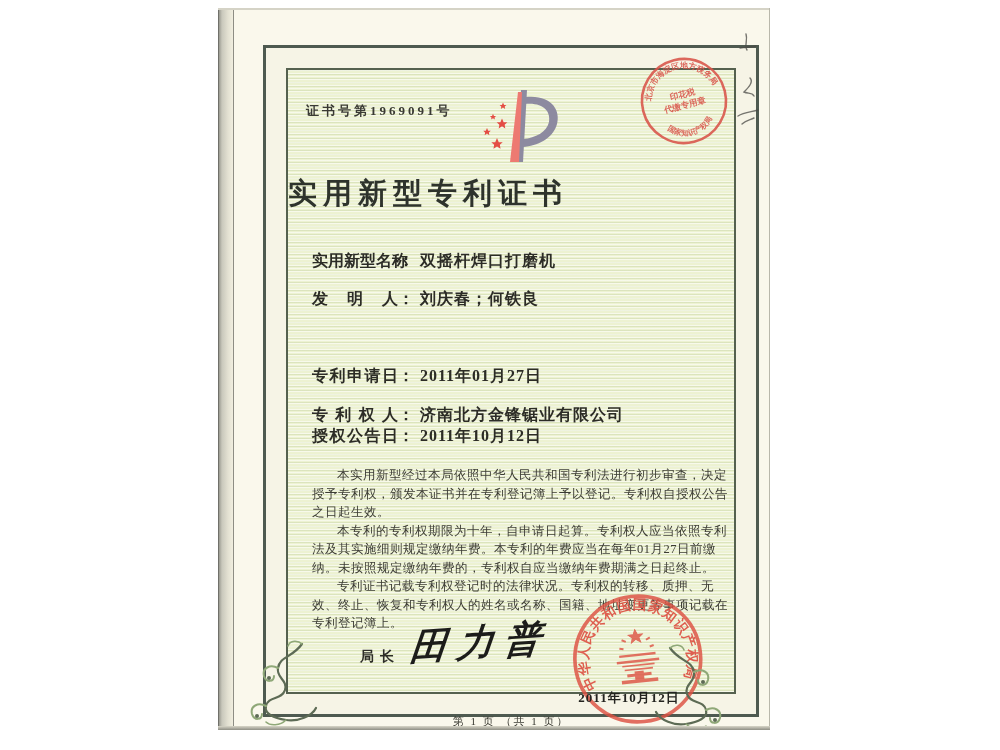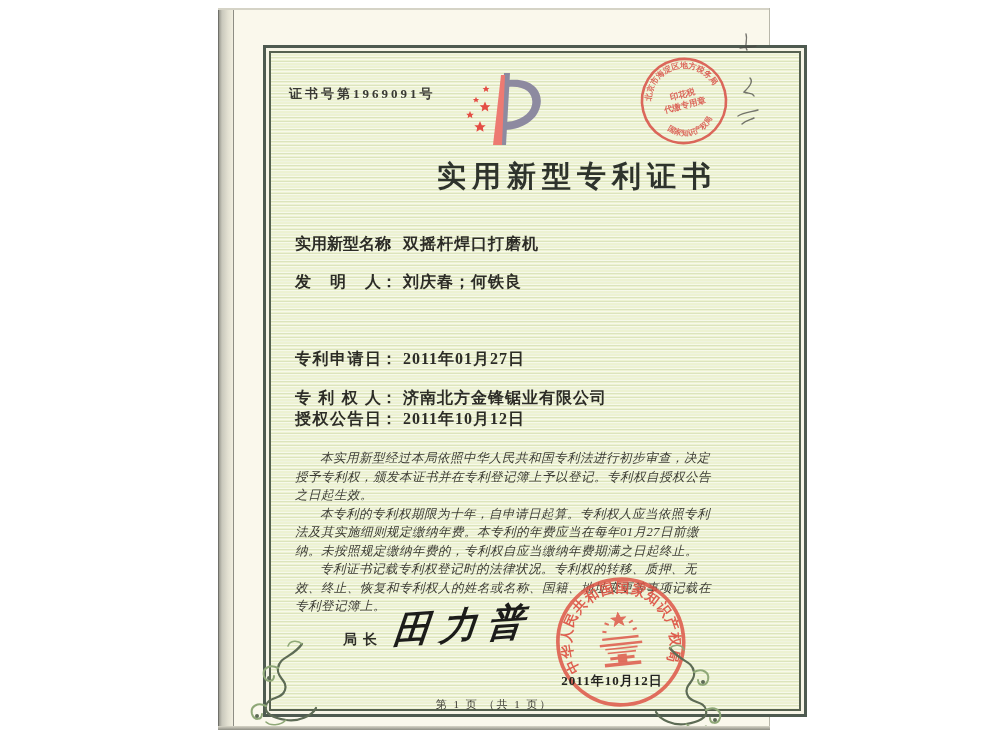--- a/index.html
+++ b/index.html
@@ -11,48 +11,48 @@
     background:#faf8ec; }
   .page-spine{ position:absolute; left:0; top:0; width:16px; height:100%;
     background:linear-gradient(90deg,#9a9a90 0,#c9c8bc 3px,#e3e1d2 9px,#f3f1e2 15px);
     border-left:1px solid #70706a; border-right:1px solid #8d8d84; }
   .page-edge-bottom{ position:absolute; left:0; bottom:0; width:100%; height:4px;
     background:linear-gradient(180deg,#d8d6c8,#8f8f85); }
   .page-edge-top{ position:absolute; left:0; top:0; width:100%; height:2px; background:#d5d3c6; }
   .page-edge-right{ position:absolute; right:0; top:0; width:1px; height:100%; background:#b9b8ab; }
 
   
-  .cert-frame{ position:absolute; left:45px; top:37px; width:544px; height:672px;
-    border:3px solid #4e5a50; padding:3px; background:#f6f4e6; }
+  .cert-frame{ position:absolute; left:45px; top:37px; width:496px; height:672px;
+    border:3px solid #4e5a50; padding:20px; background:#f6f4e6; }
   .cert-frame-inner{ width:100%; height:100%; border:2px solid #55614f;
     background-color:#edf2d2;
     background-image:
       repeating-linear-gradient(180deg, rgba(255,255,255,.55) 0 1px, rgba(255,255,255,0) 1px 3px),
       repeating-linear-gradient(180deg, rgba(130,155,80,.16) 0 1px, rgba(130,155,80,0) 1px 4px);
     position:relative; }
 
   
   .interior{ position:absolute; left:0; top:0; width:446px; height:656px; }
 
   .cert-no{ position:absolute; left:18px; top:32px; font-size:13px; letter-spacing:3px;
     color:#3a3a34; font-weight:600; }
 
   .logo-wrap{ position:absolute; left:181px; top:14px; width:96px; height:84px; }
 
-  .cert-title{ position:absolute; left:0; top:104px; width:100%; text-align:right;
+  .cert-title{ position:absolute; left:0; top:104px; width:100%; text-align:left;
     font-size:29px; font-weight:700; letter-spacing:6px; color:#2e332c; }
 
   .field-row{ position:absolute; left:24px; height:18px; font-size:16px; color:#2c2c26;
     font-weight:600; white-space:nowrap; }
   .flabel{ display:inline-block; width:86px; text-align:justify; text-align-last:justify; }
   .fcolon{ display:inline-block; margin-right:6px; }
   .fvalue{ letter-spacing:1px; }
 
   .body-text{ position:absolute; left:24px; top:396px; width:416px;
-    font-size:12.5px; line-height:18.5px; color:#3c3c34; font-style:italic; }
+    font-size:12.5px; line-height:18.5px; color:#3c3c34; }
   .body-text p{ text-indent:2em; letter-spacing:.5px; }
 
   .sign-row{ position:absolute; left:60px; top:552px; width:240px; }
   .sign-title{ position:absolute; left:12px; top:26px; font-size:14px; letter-spacing:6px;
     color:#2e2e28; font-weight:600;text-align:right; }
   .sign-name{ position:absolute; left:62px; top:-4px; font-size:37px; color:#1c1c1a;
     font-style:italic; letter-spacing:10px; transform:rotate(-4deg) skewX(-10deg);
     font-weight:700; }
 
   .issue-seal{ position:absolute; left:279px; top:520px; width:142px; height:142px;

